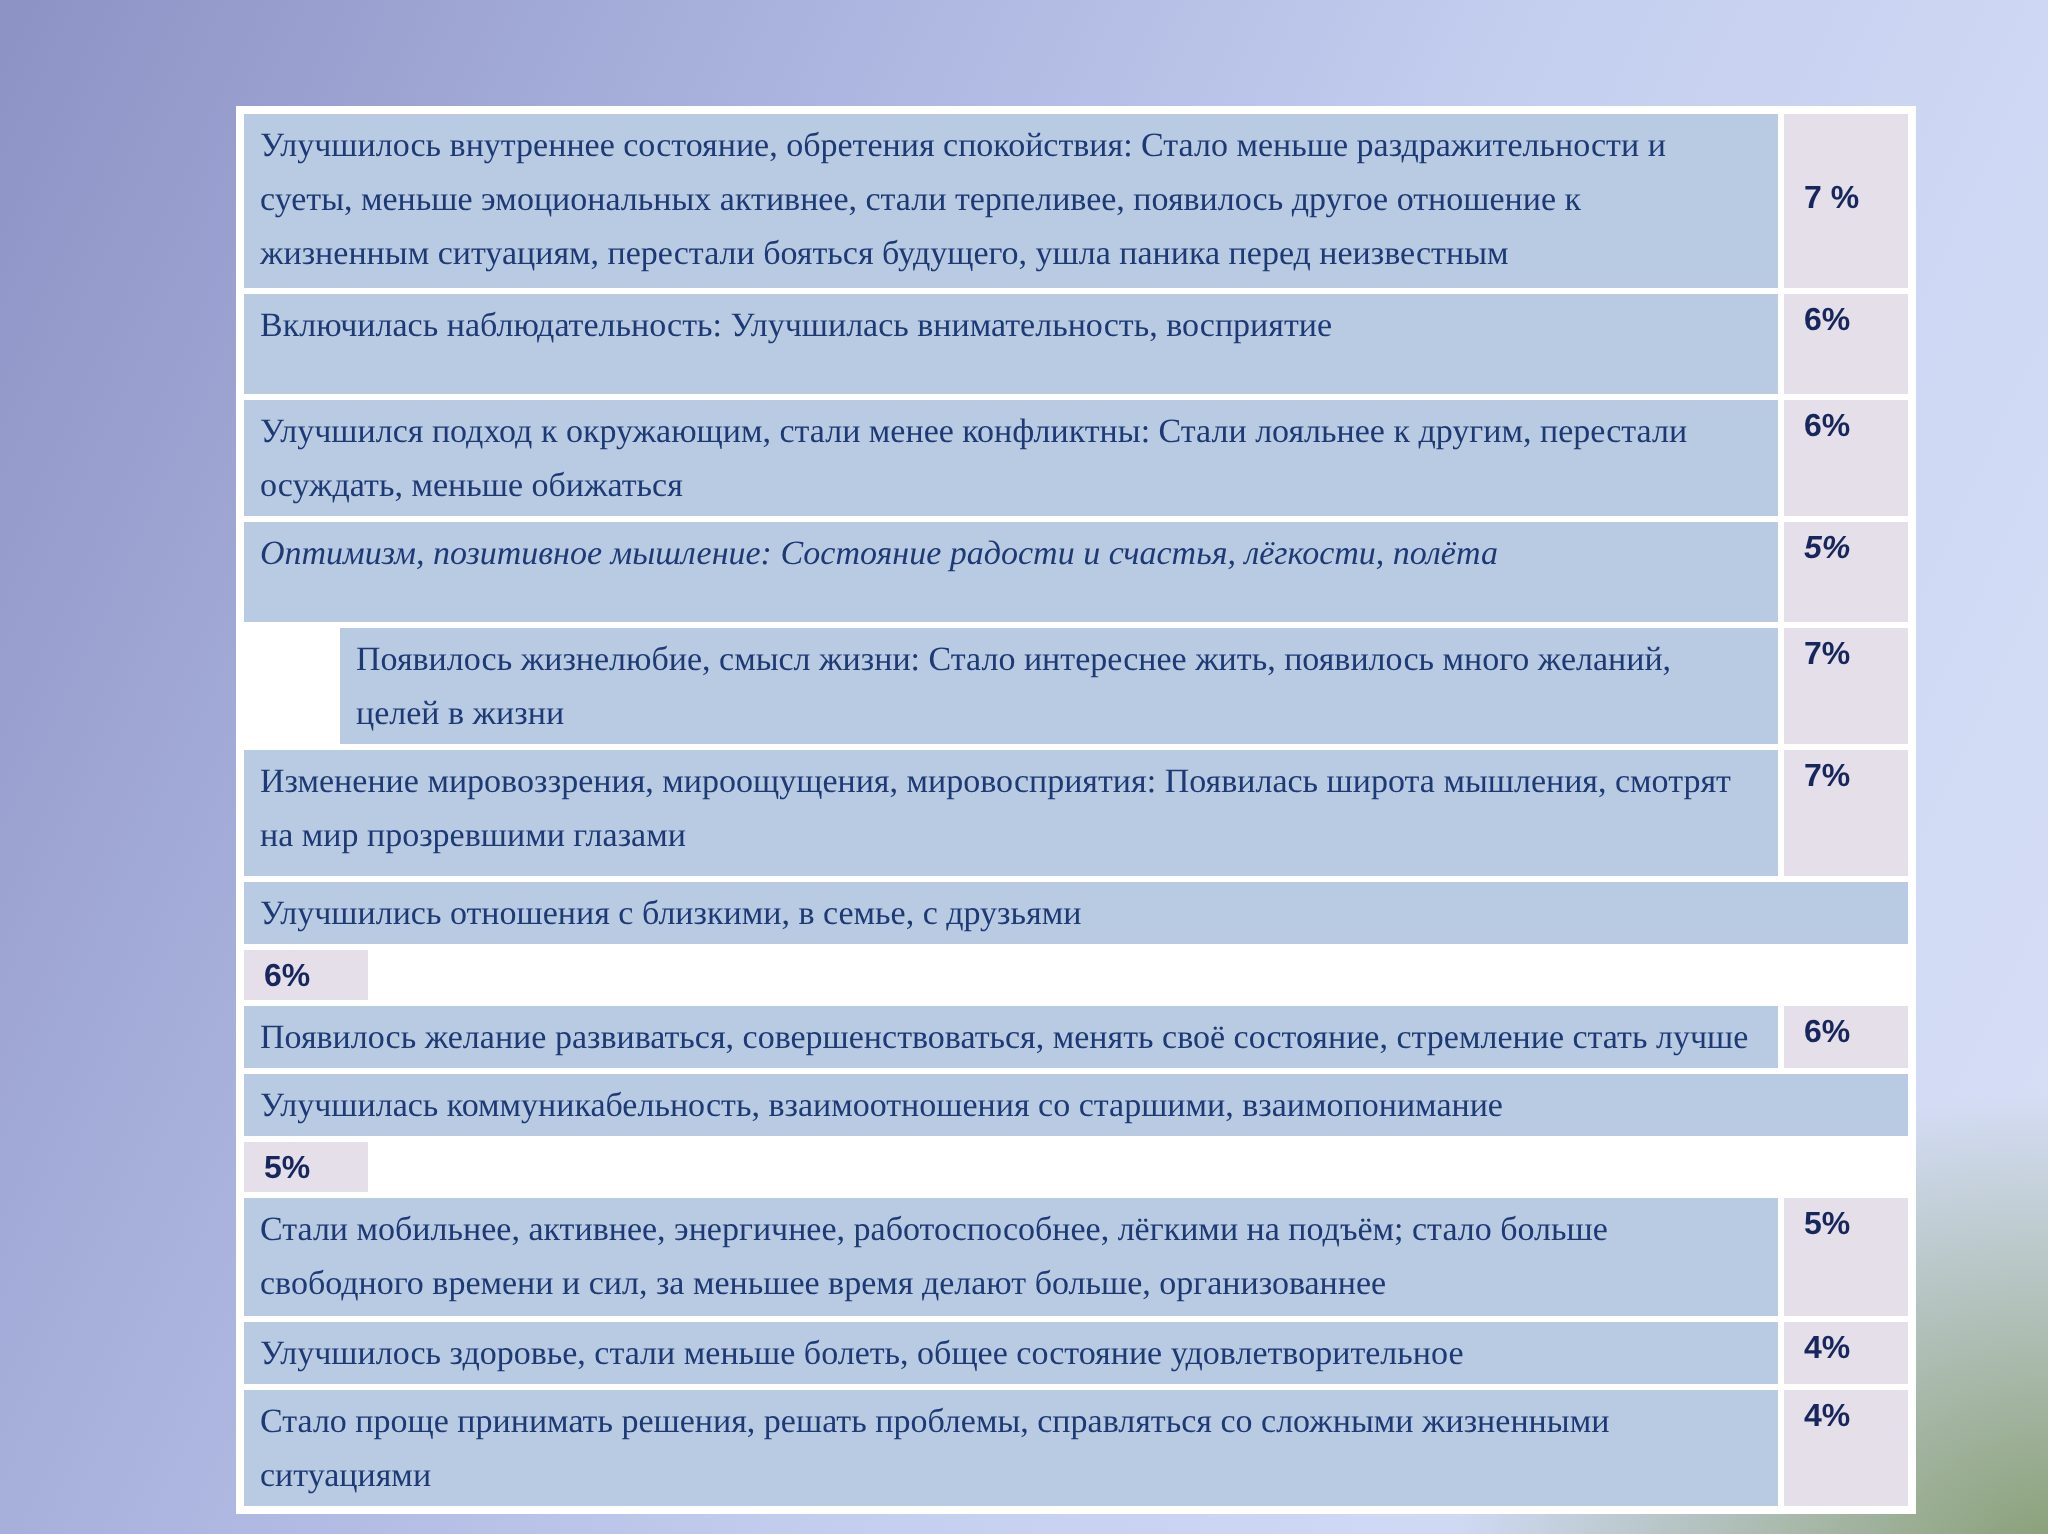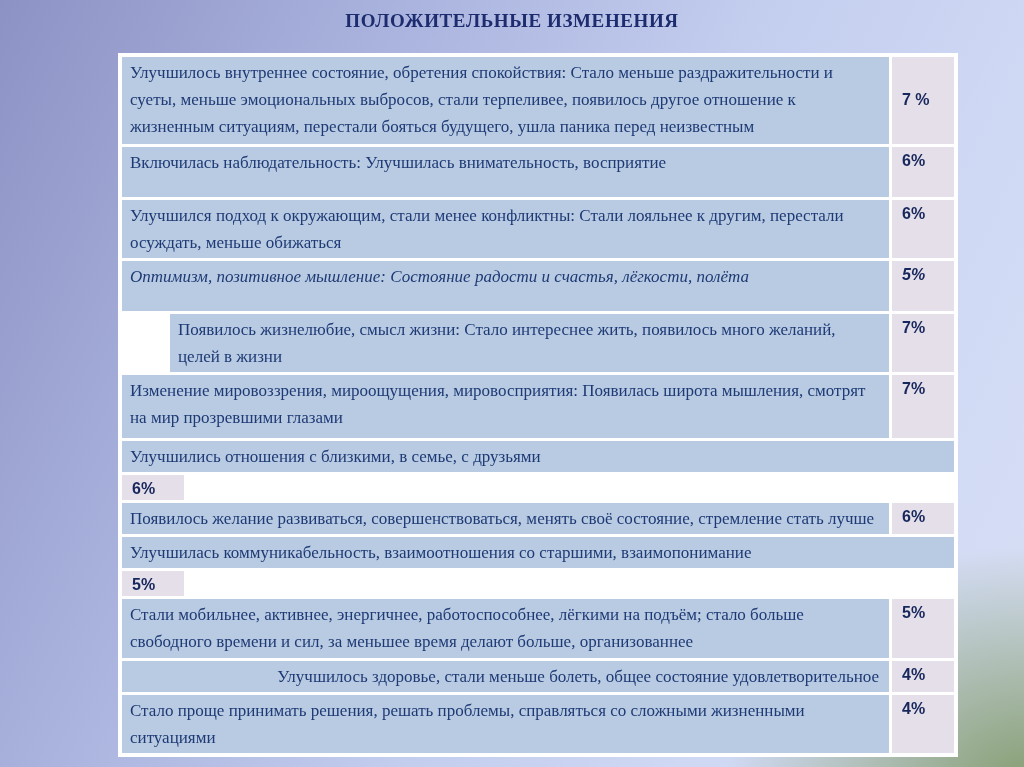--- a/index.html
+++ b/index.html
@@ -71,25 +71,24 @@
   }
   .t-row:first-child .cell-pct {
     align-items: center;
     padding-top: 0;
   }
 </style>
 </head>
 <body>
 
 <div class="slide">
-  <div class="slide-title">ПОЛОЖИТЕЛЬНЫЕ ИЗМЕНЕНИЯ</div>
 
   <div class="results-table" id="results-table">
   <div class="t-row" style="min-height: 87px;">
-    <div class="cell-text">Улучшилось внутреннее состояние, обретения спокойствия: Стало меньше раздражительности и суеты, меньше эмоциональных выбросов, стали терпеливее, появилось другое отношение к жизненным ситуациям, перестали бояться будущего, ушла паника перед неизвестным</div>
+    <div class="cell-text">Улучшилось внутреннее состояние, обретения спокойствия: Стало меньше раздражительности и суеты, меньше эмоциональных активнее, стали терпеливее, появилось другое отношение к жизненным ситуациям, перестали бояться будущего, ушла паника перед неизвестным</div>
     <div class="cell-pct">
           <span>7 %</span>
         </div>
   </div>
 
   <div class="t-row" style="min-height: 50px; border-radius: 19px;">
     <div class="cell-text">Включилась наблюдательность: Улучшилась внимательность, восприятие</div>
     <div class="cell-pct">
           <span>6%</span>
         </div>
@@ -145,21 +144,21 @@
         </div>
   </div>
 
   <div class="t-row" style="min-height: 59px;">
     <div class="cell-text">Стали мобильнее, активнее, энергичнее, работоспособнее, лёгкими на подъём; стало больше свободного времени и сил, за меньшее время делают больше, организованнее</div>
     <div class="cell-pct">
           <span>5%</span>
         </div>
   </div>
 
-  <div class="t-row" style="min-height: 30px; text-align: right;">
+  <div class="t-row" style="min-height: 30px;">
     <div class="cell-text">Улучшилось здоровье, стали меньше болеть, общее состояние удовлетворительное</div>
     <div class="cell-pct">
           <span>4%</span>
         </div>
   </div>
 
   <div class="t-row" style="min-height: 32px;">
     <div class="cell-text">Стало проще принимать решения, решать проблемы, справляться со сложными жизненными ситуациями</div>
     <div class="cell-pct">
           <span>4%</span>

